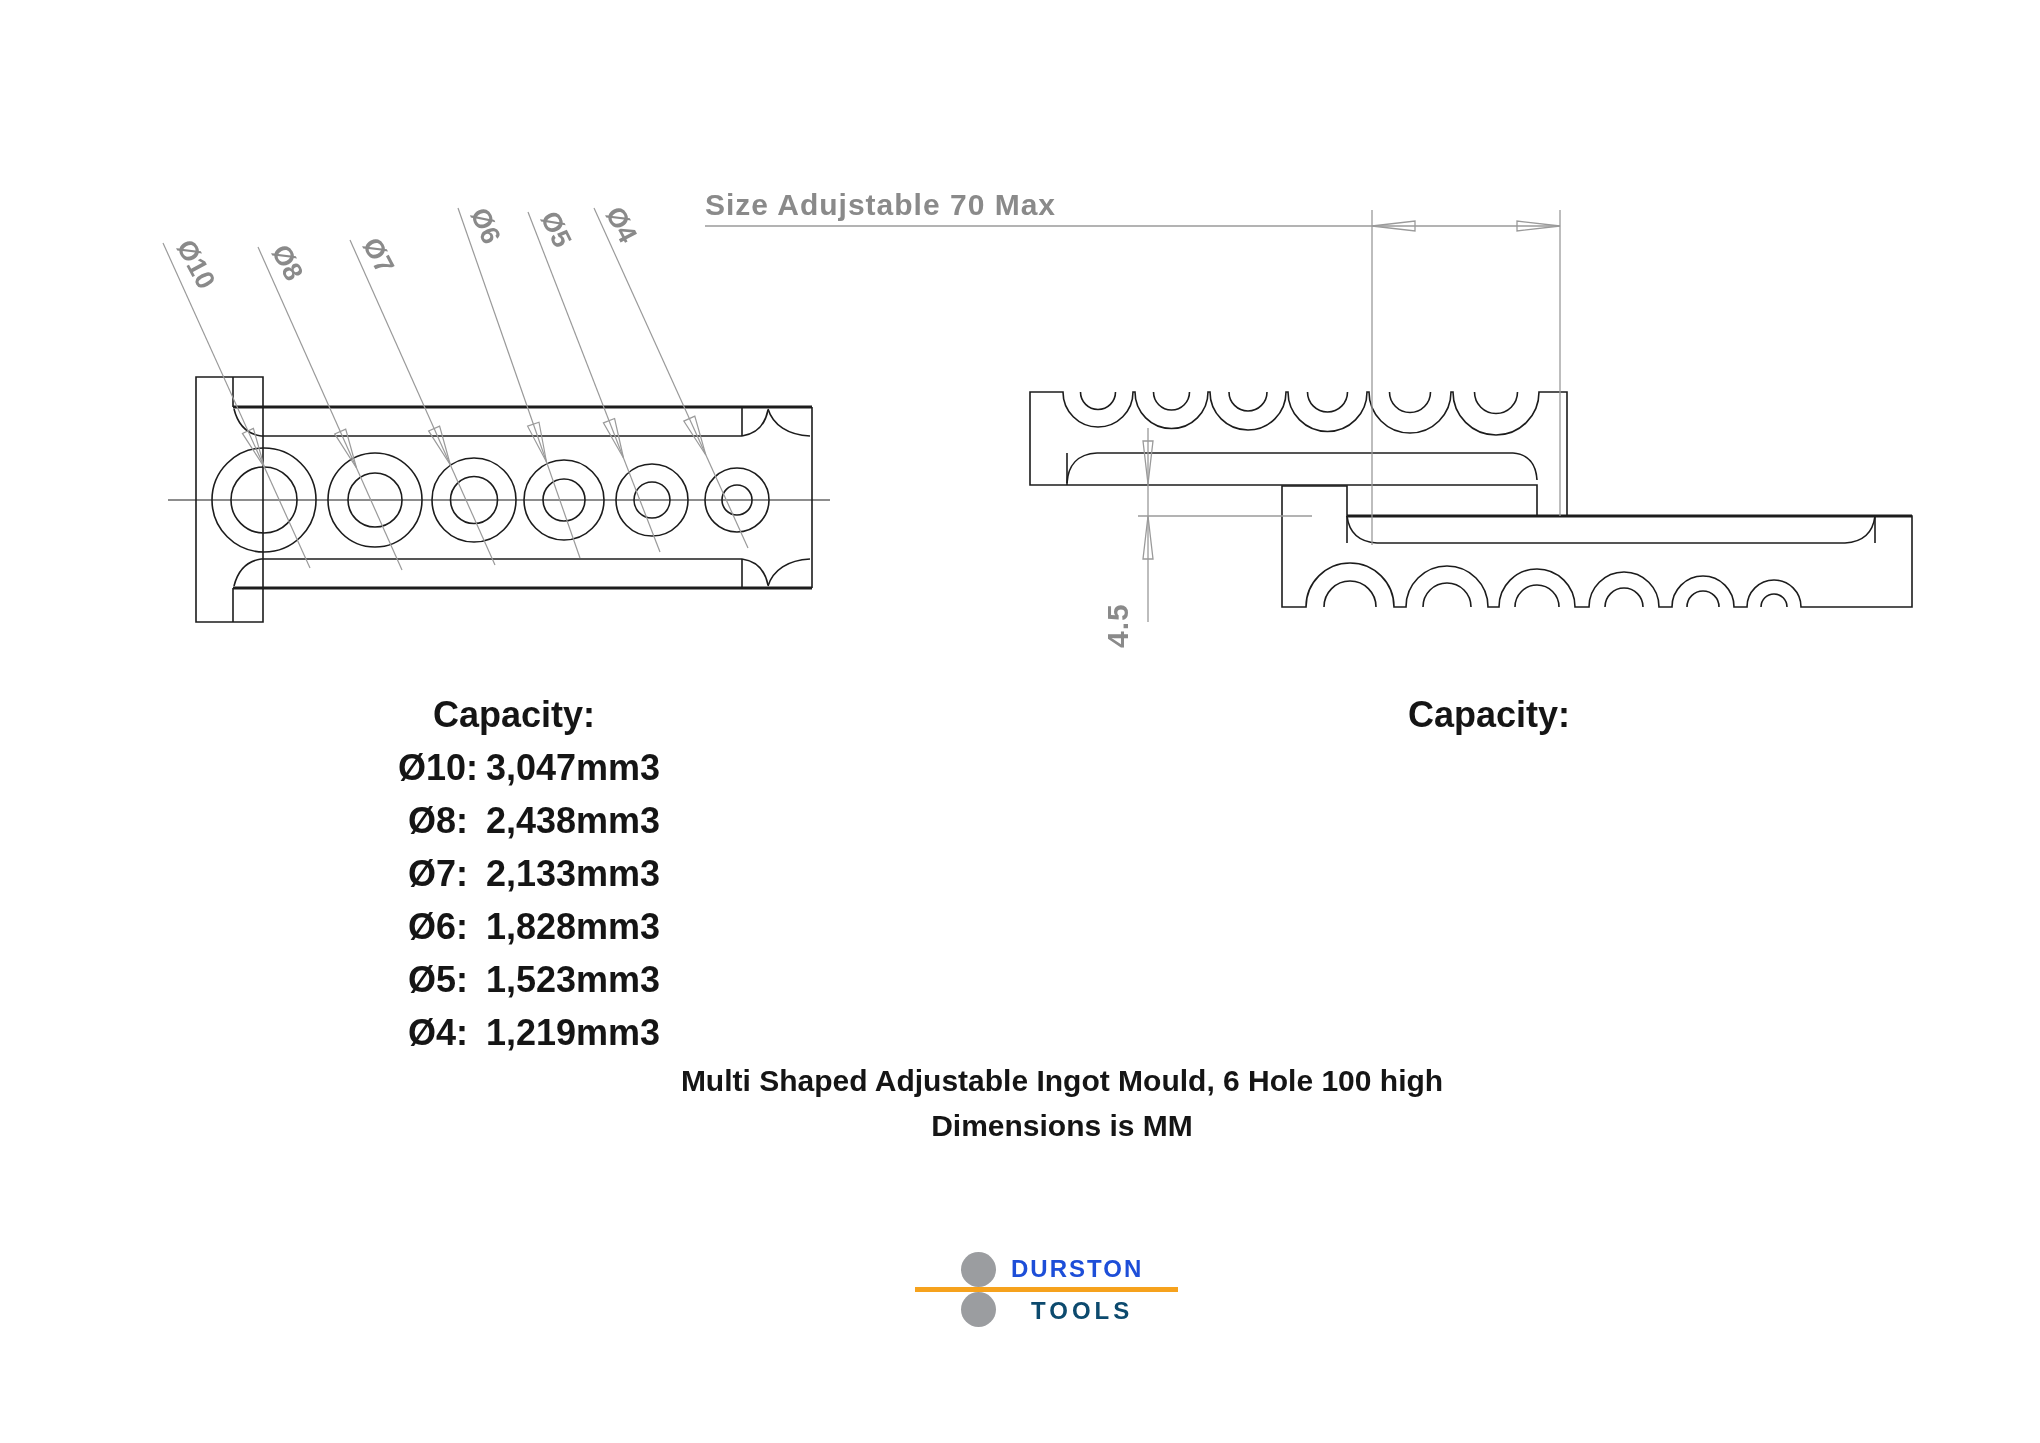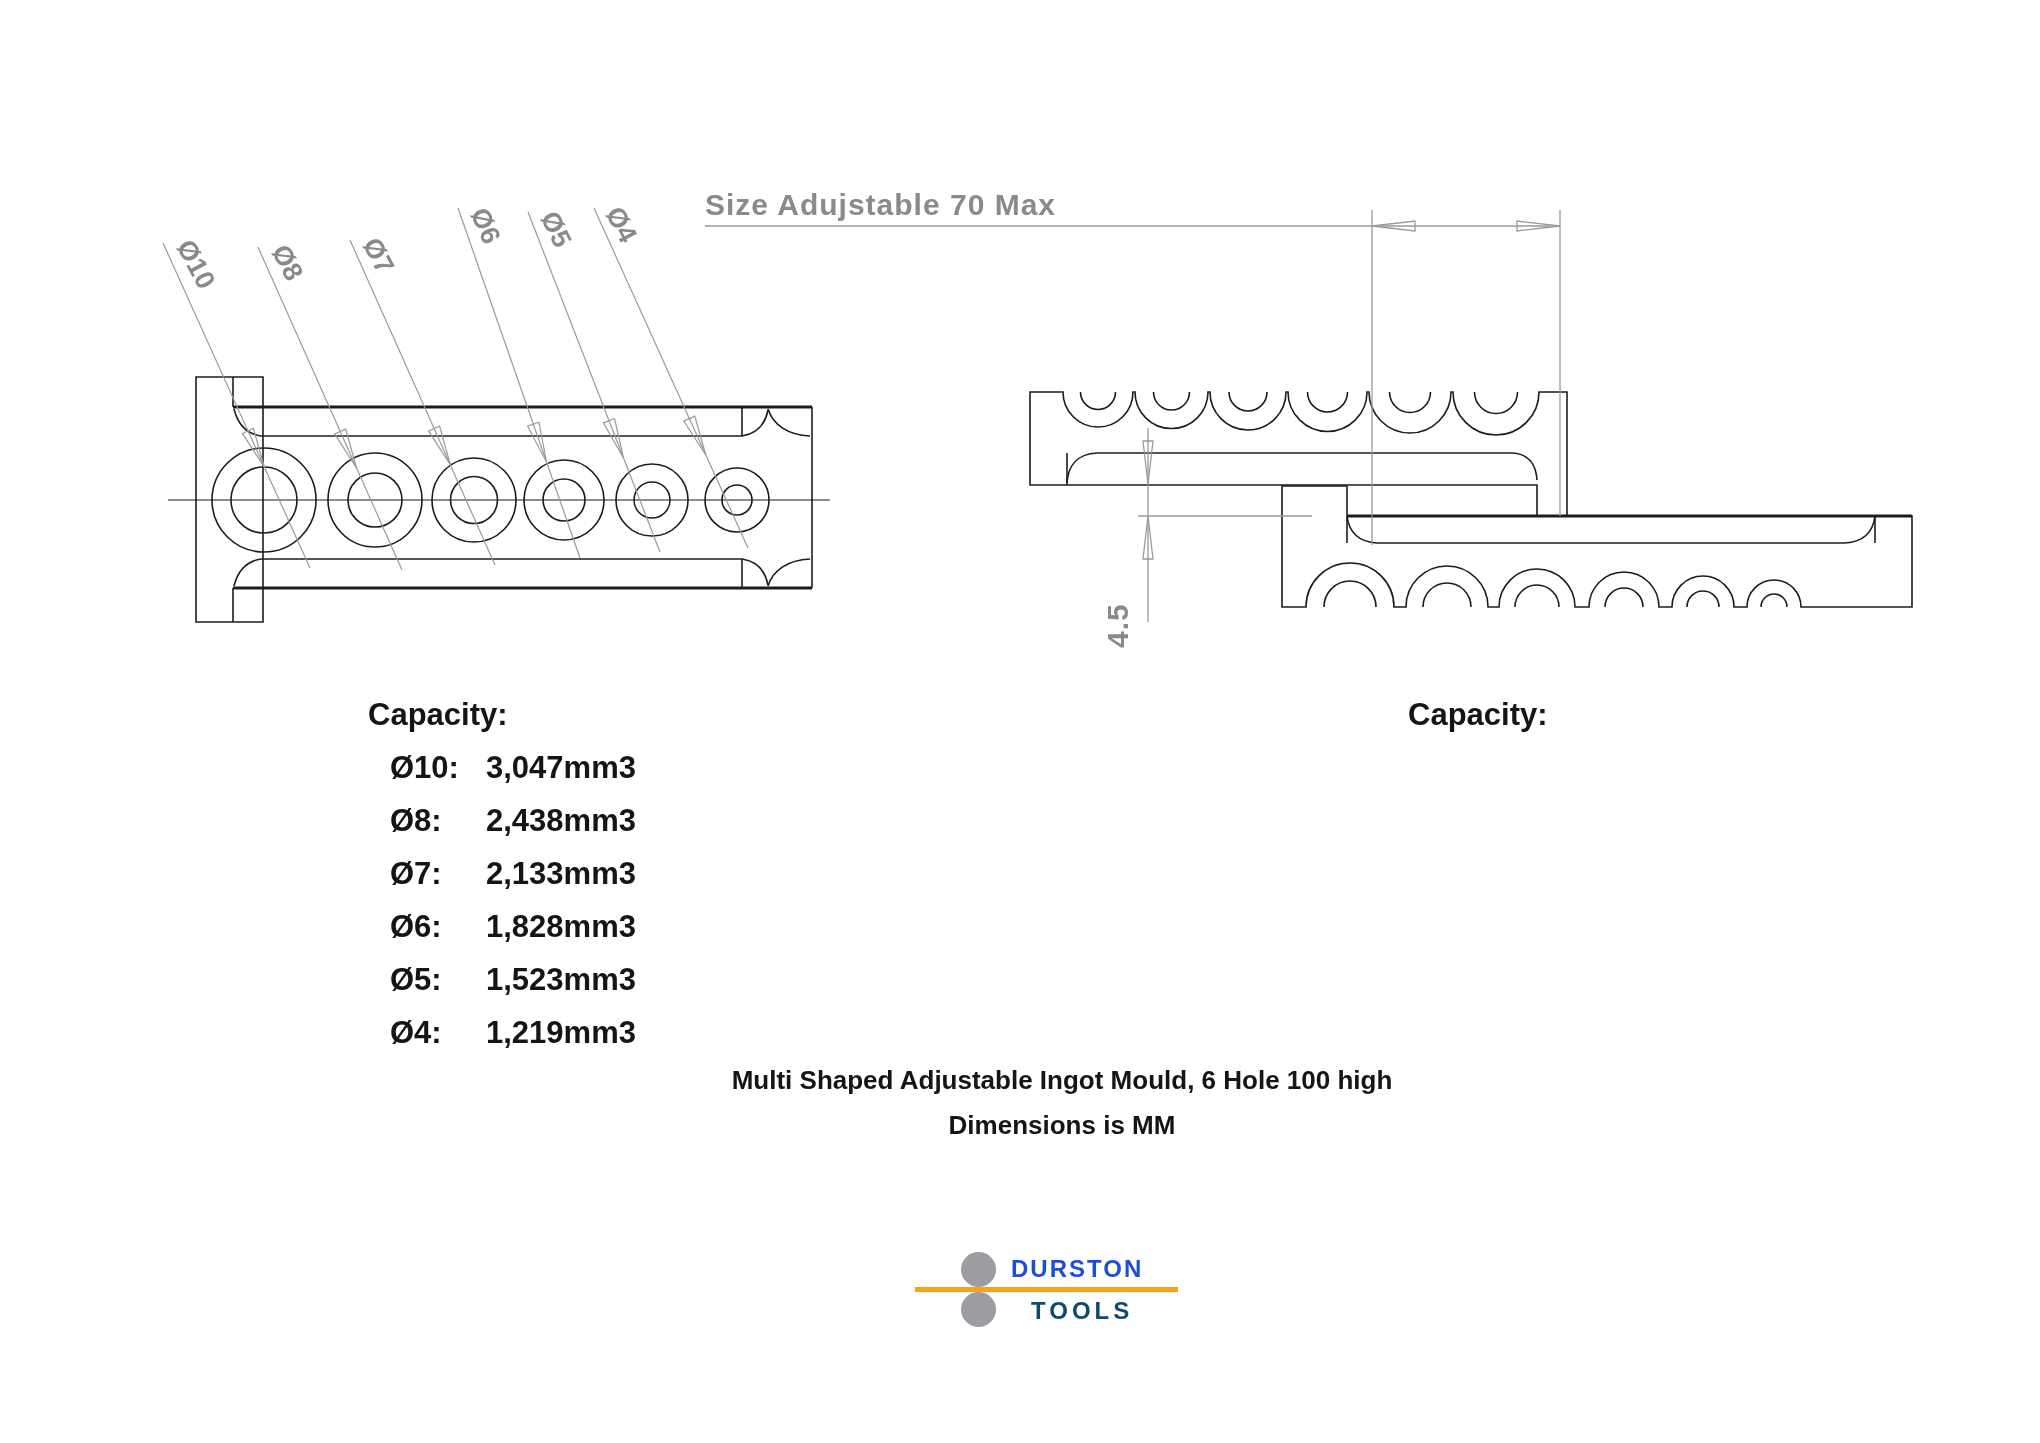--- a/index.html
+++ b/index.html
@@ -2,24 +2,24 @@
 <html><head>
 <meta charset="utf-8">
 <style>
   html,body{margin:0;padding:0;background:#ffffff;}
   #canvas{
     position:relative;width:2040px;height:1443px;background:#ffffff;overflow:hidden;
     font-family:"Liberation Sans", sans-serif;
   }
   #drawing-svg{position:absolute;left:0;top:0;}
   .blk{position:absolute;color:#151515;font-weight:bold;}
-  .cap-block{font-size:31px;line-height:45px;white-space:nowrap;}
+  .cap-block{font-size:36px;line-height:45px;white-space:nowrap;text-align:center;}
   .cap-row .cap-label{display:inline-block;min-width:96px;margin-left:22px;}
   .cap-row .cap-value{display:inline-block;margin-top:8px;}
-  #title-block{left:312px;top:1058px;width:1500px;text-align:center;font-size:26px;line-height:45px;}
+  #title-block{left:312px;top:1058px;width:1500px;text-align:center;font-size:30px;line-height:45px;}
   
   .logo-circle{position:absolute;width:35px;height:35px;border-radius:50%;}
   #logo-bar{position:absolute;left:915px;top:1287px;width:263px;height:5px;}
   #logo-top-text{position:absolute;left:1011px;top:1255px;font-size:24px;font-weight:bold;letter-spacing:2px;color:#1d4ed8;}
   #logo-bottom-text{position:absolute;left:1031px;top:1297px;font-size:24px;font-weight:bold;letter-spacing:4px;color:#0c4a6e;}
   svg text{font-family:"Liberation Sans", sans-serif;}
   .dim-text{font-size:30px;font-weight:bold;fill:#8a8a8a;letter-spacing:1px;}
   .dia-label{font-size:27px;font-weight:bold;fill:#8a8a8a;}
 </style>
 </head>

